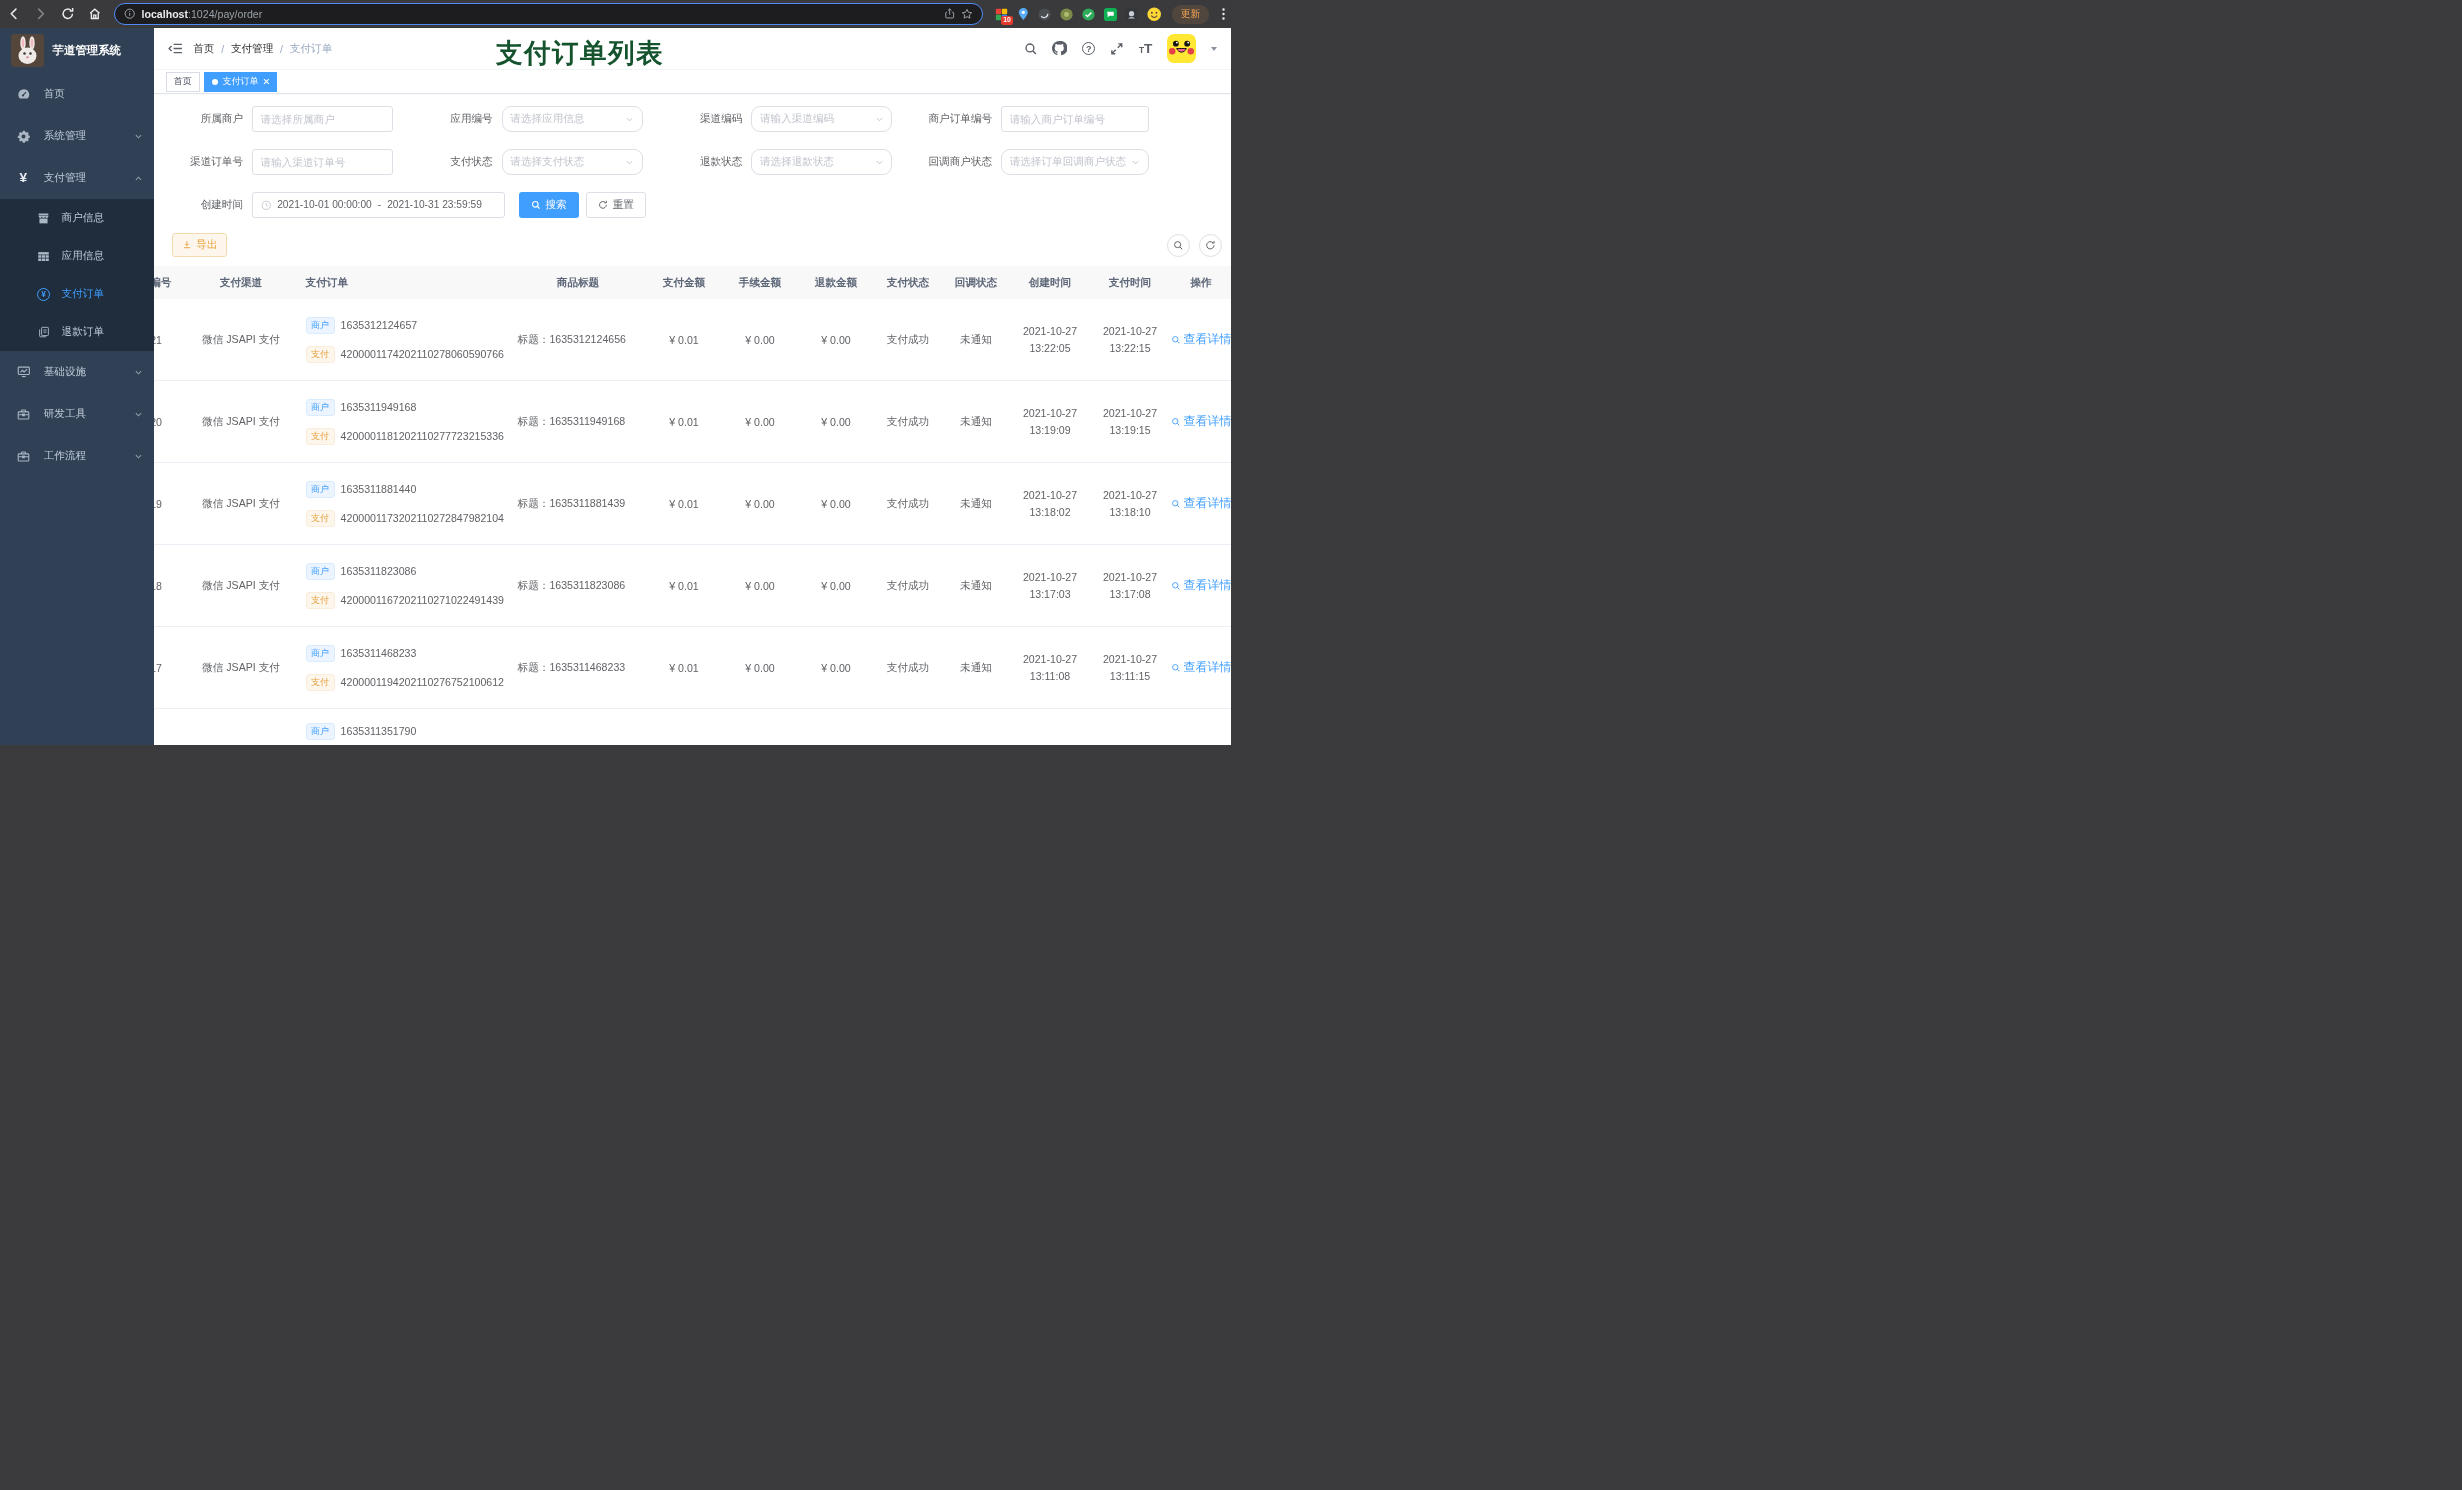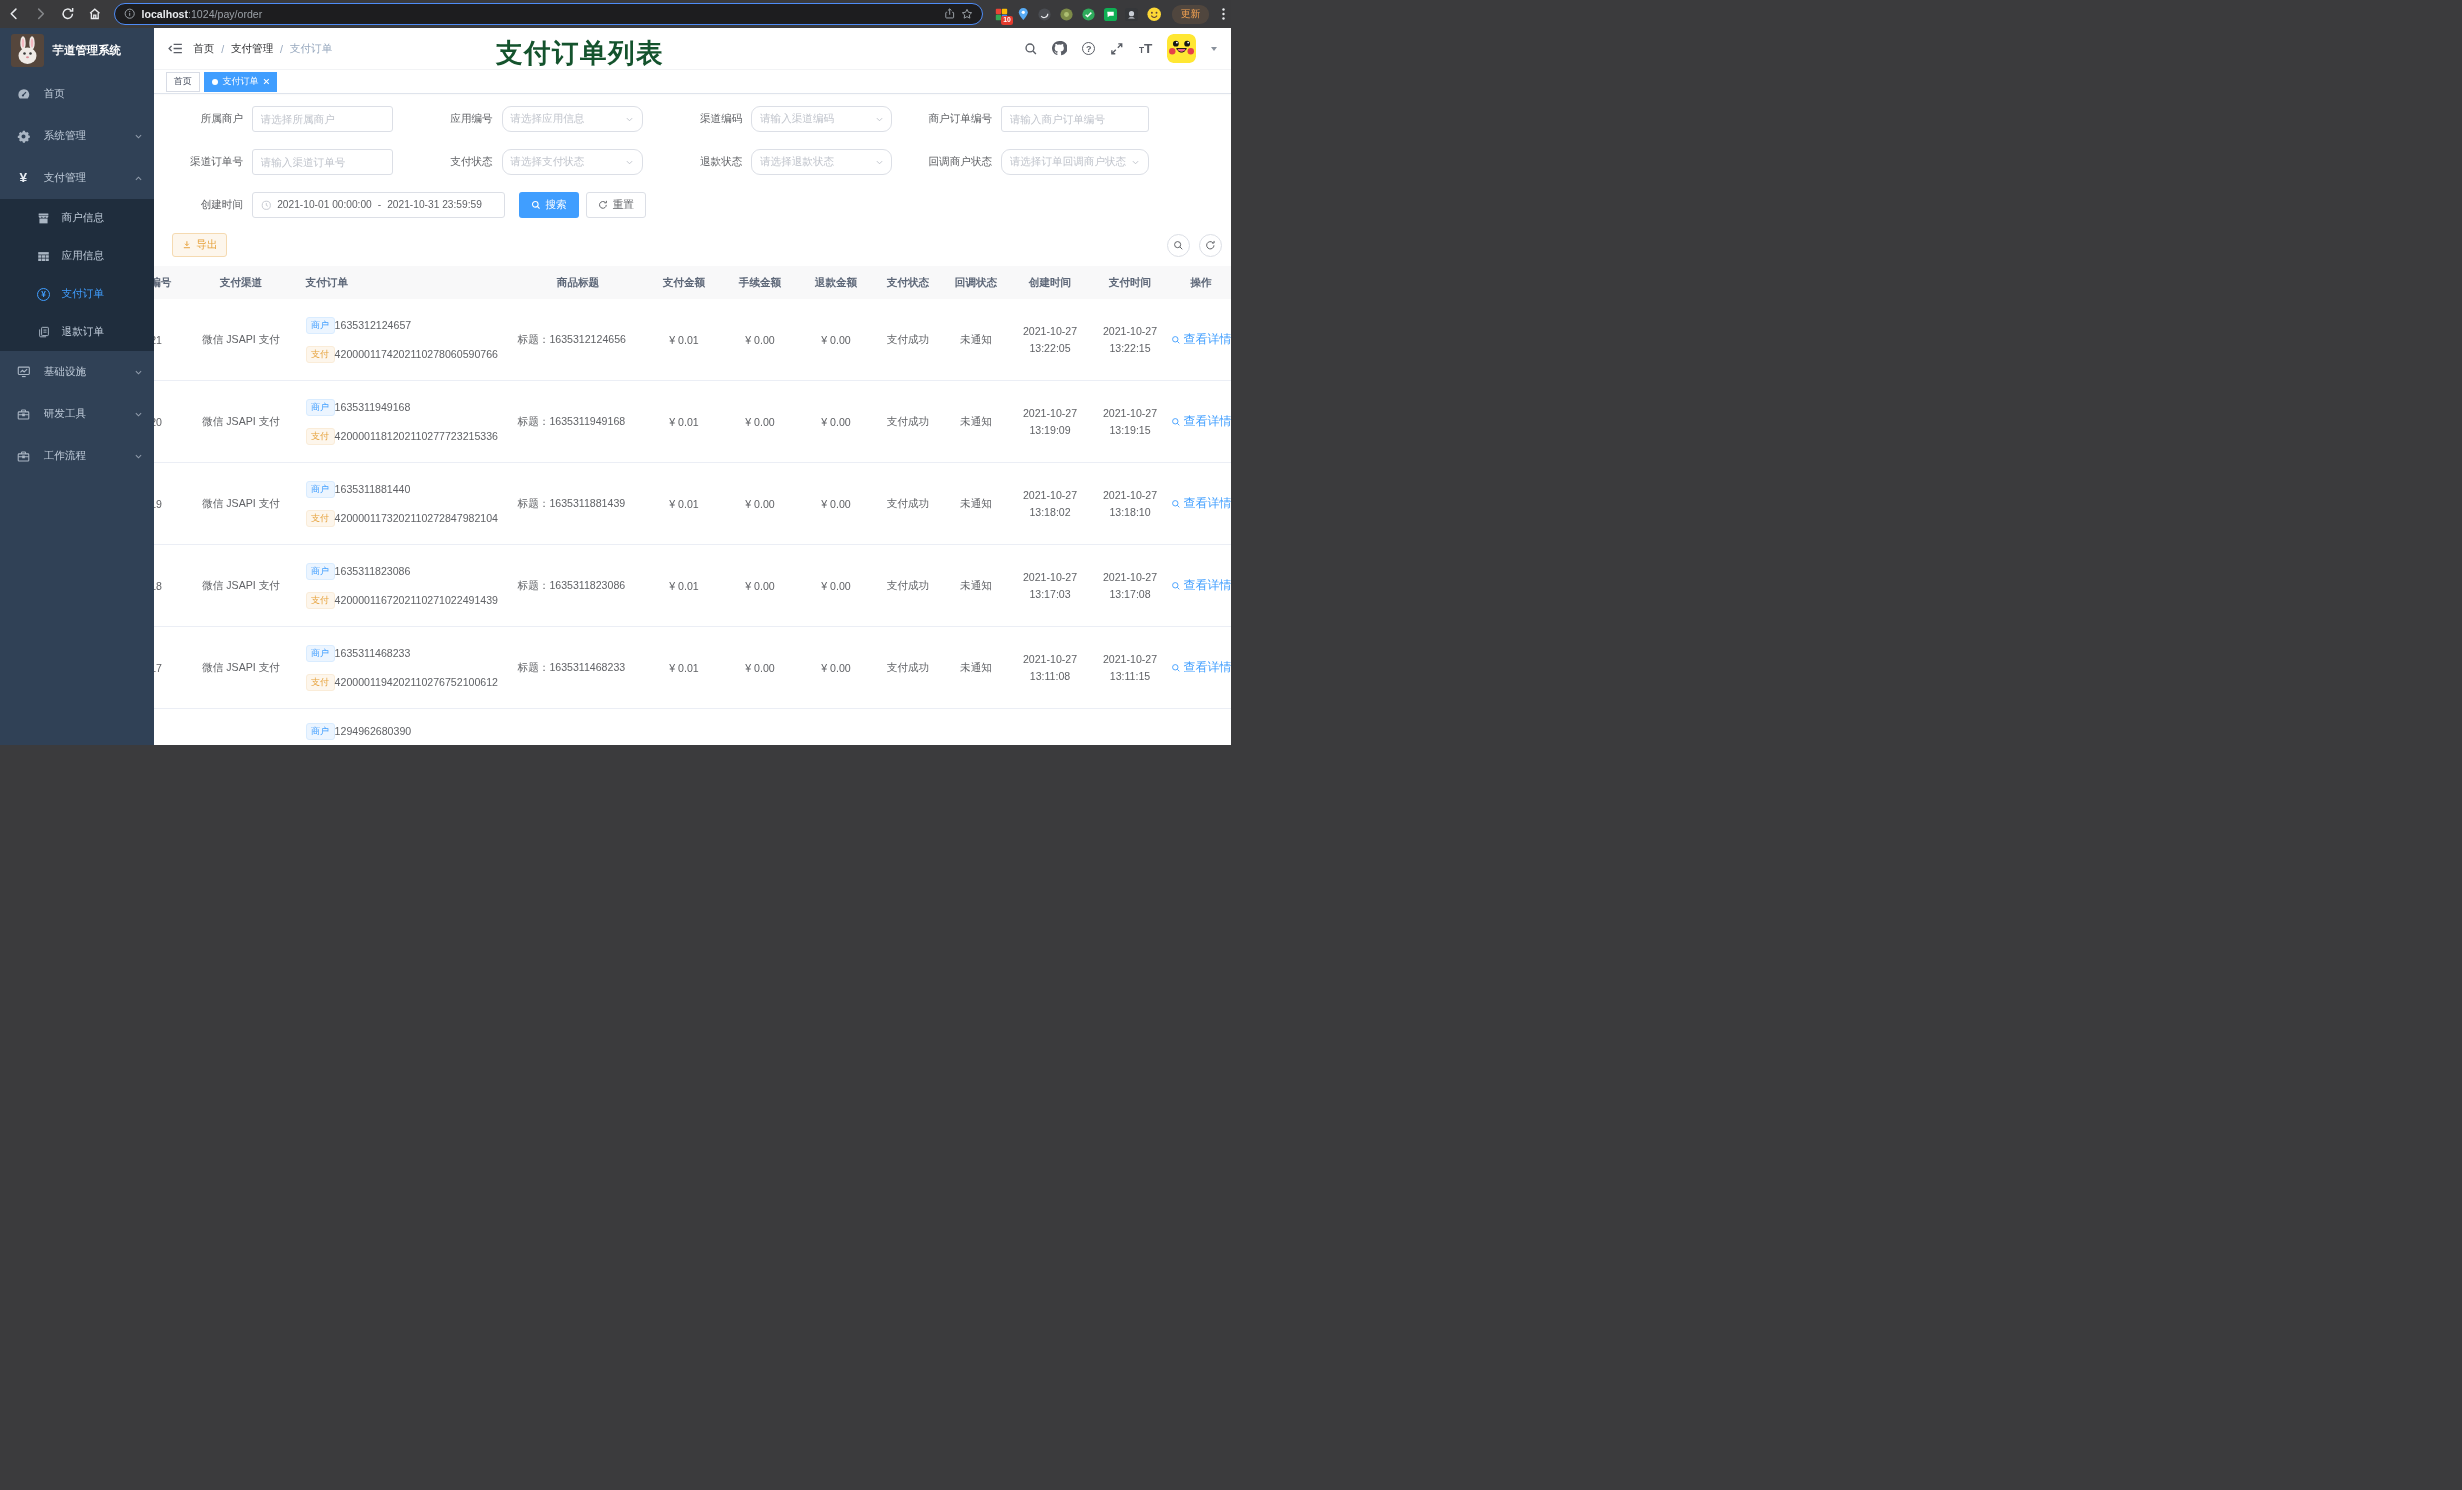--- a/index.html
+++ b/index.html
@@ -106,21 +106,21 @@
   .table { width:100%; font-size:10.6px; }
   .t-head, .t-row { display:grid; grid-template-columns:30px 114px 212px 136px 76px 76px 76px 68px 68px 80px 80px 62px; }
   .t-head { background:#f8f8f9; height:33px; align-items:center; color:#5d6778; font-weight:700; }
   .t-row { height:82px; align-items:center; border-bottom:0.8px solid #ebeef5; color:#606266; }
   .t-row.partial { height:36px; border-bottom:none; align-items:start; }
   .c-center { text-align:center; }
   .c-left { padding-left:7.6px; text-align:left; }
   .c-id { padding-left:1.5px; overflow:hidden; }
   .c-id > span { display:inline-block; margin-left:-5.3px; }
   .paycell { display:flex; flex-direction:column; gap:12px; padding-left:7.6px; }
-  .order-line { display:flex; align-items:center; white-space:nowrap; }
+  .order-line { display:flex; align-items:center; gap:6px; white-space:nowrap; }
   .mini-tag { font-size:9px; line-height:15px; padding:0 4.5px; border-radius:3px; flex:0 0 auto; }
   .tag-blue { background:#ecf5ff; border:0.8px solid #d9ecff; color:#409eff; }
   .tag-orange { background:#fdf6ec; border:0.8px solid #faecd8; color:#e6a23c; }
   .two-line { display:flex; flex-direction:column; line-height:16.7px; text-align:center; }
   .act-link { color:#409eff; font-size:12px; display:inline-flex; align-items:center; gap:3px; cursor:pointer; justify-content:center; width:100%; }
   svg { display:block; }
 </style>
 </head>
 <body>
 
@@ -786,21 +786,21 @@
                 <span>查看详情</span>
               </span></div>
         </div>
 
         <div class="t-row partial">
           <div></div>
           <div></div>
           <div class="paycell" style="margin-top:13.6px;">
             <span class="order-line">
                 <span class="mini-tag tag-blue">商户</span>
-                <span>1294962680390</span>
+                <span>1635311351790</span>
               </span>
           </div>
         </div>
       </div>
     </main>
   </div>
 </div>
 
 
 </body></html>

